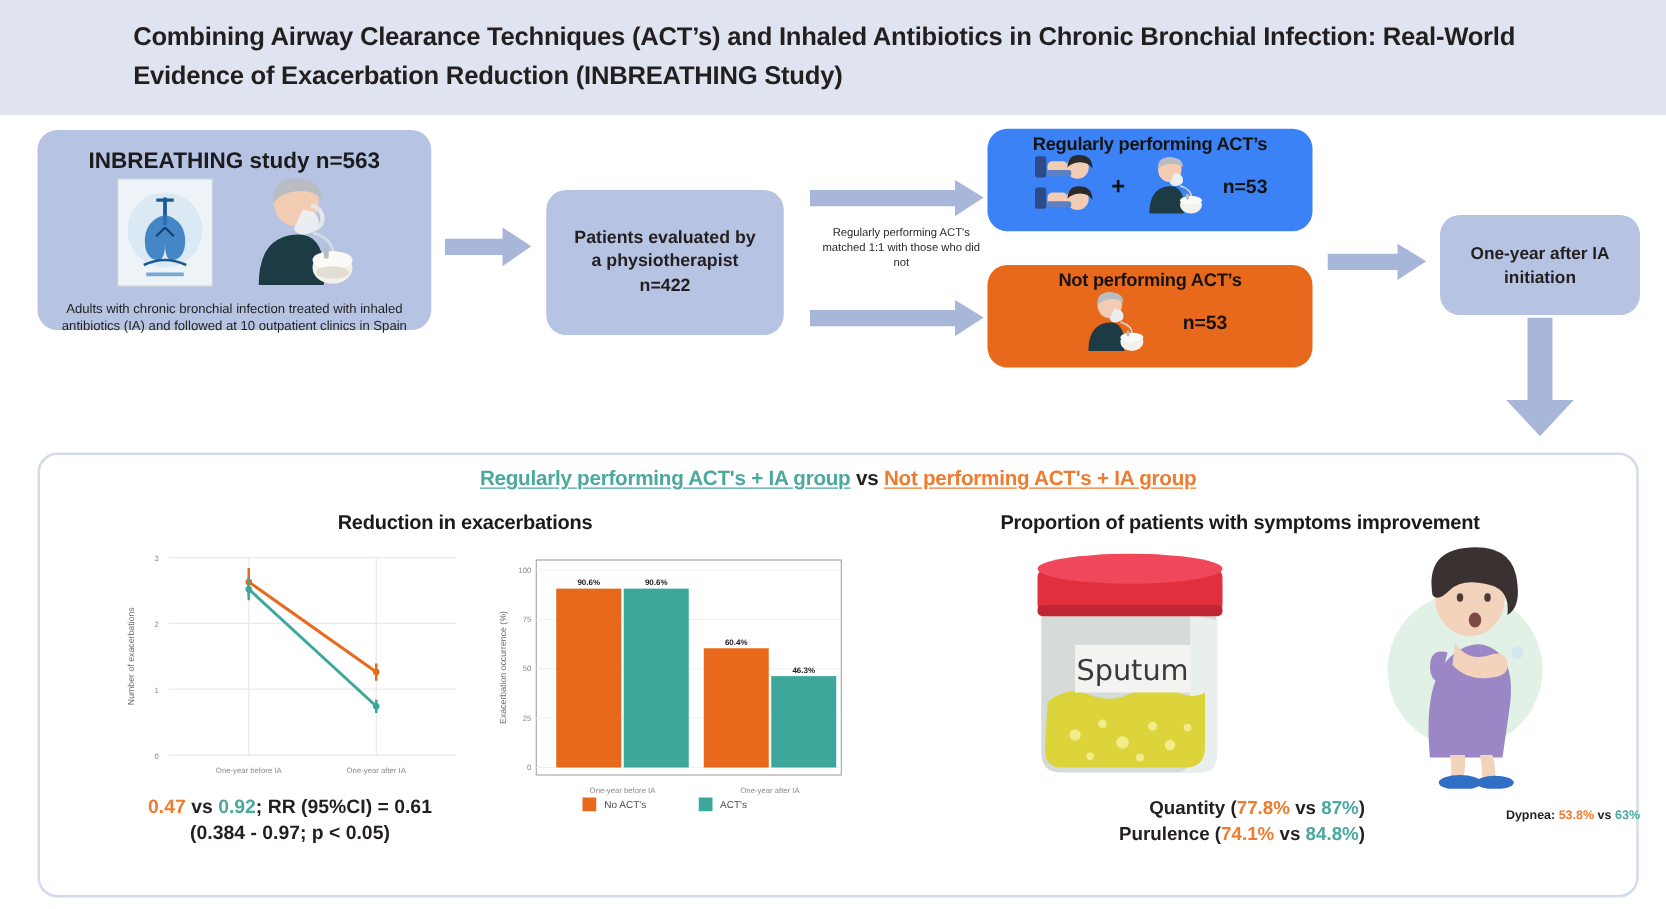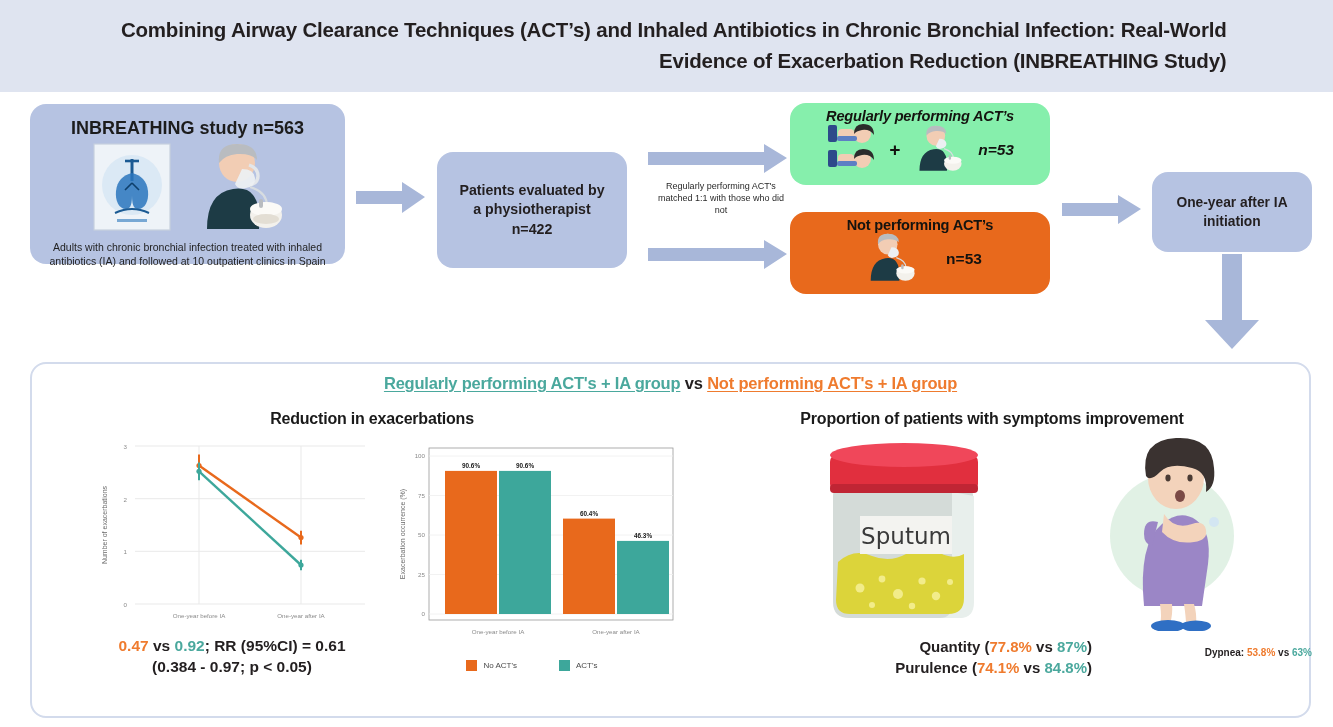--- a/index.html
+++ b/index.html
@@ -11,31 +11,31 @@
     overflow:hidden;
     color:#231f20;
   }
   .abs{position:absolute;}
 
   
   #title-band{
     left:0;top:0;width:1333px;height:92px;
     background:#dfe4f0;
     display:flex;align-items:center;justify-content:center;
-    text-align:right;
+    text-align:left;
   }
   #title-text{
     font-size:20.5px;font-weight:bold;line-height:1.5;
     letter-spacing:-0.2px;color:#231f20;max-width:1120px;
   }
 
   
   .rbox{border-radius:16px;box-sizing:border-box;}
   .blue{background:#b6c3e2;}
-  .teal{background:#86efac;font-style:italic;}
+  .teal{background:#3b82f6;}
   .orange{background:#e8691c;}
 
   
   #study-box{left:30px;top:104px;width:315px;height:160px;padding:10px 12px 8px;}
   #study-title{font-size:18px;font-weight:bold;text-align:center;margin-top:4px;color:#1c1c1c;}
   #study-art{height:92px;display:flex;align-items:flex-end;justify-content:center;gap:16px;margin-top:4px;}
   #study-caption{font-size:10.5px;line-height:1.34;text-align:center;margin-top:5px;color:#1f1f1f;}
 
   
   #physio-box{left:437px;top:141px;width:190px;height:116px;
@@ -83,21 +83,21 @@
   .sec-title{position:absolute;font-size:16px;font-weight:bold;text-align:center;color:#1a1a1a;letter-spacing:-0.2px;}
   #sec-left-title{left:30px;top:46px;width:620px;}
   #sec-right-title{left:660px;top:46px;width:600px;}
 
   
   #linechart{position:absolute;left:55px;top:72px;width:290px;height:200px;}
   #barchart{position:absolute;left:355px;top:80px;width:290px;height:205px;}
 
   #line-stats{position:absolute;left:20px;top:272px;width:360px;text-align:center;
      font-size:15.5px;font-weight:bold;line-height:1.35;}
-  #bar-legend{position:absolute;left:355px;top:296px;width:290px;
+  #bar-legend{position:absolute;left:355px;top:274px;width:290px;
      display:flex;align-items:center;justify-content:center;gap:42px;}
   .legend-item{display:flex;align-items:center;gap:6px;font-size:8px;color:#4a4a4a;}
   .legend-swatch{width:11px;height:11px;display:block;}
 
   
   #jar-wrap{position:absolute;left:770px;top:70px;width:230px;height:190px;}
   #lady-wrap{position:absolute;left:1040px;top:62px;width:210px;height:205px;}
 
   #sputum-stats{position:absolute;left:700px;top:272px;width:360px;text-align:right;
      font-size:15px;font-weight:bold;line-height:1.4;}

